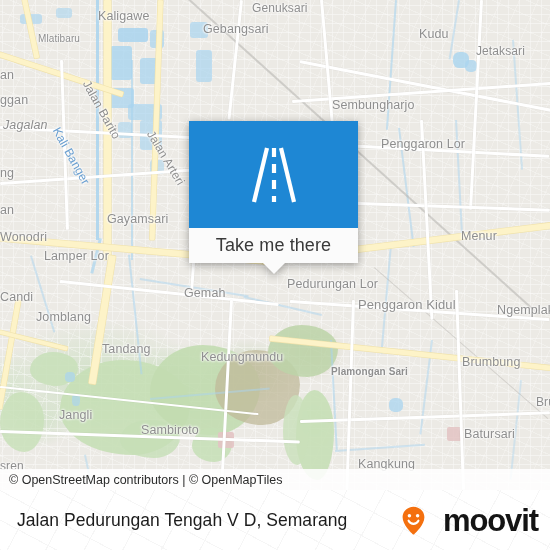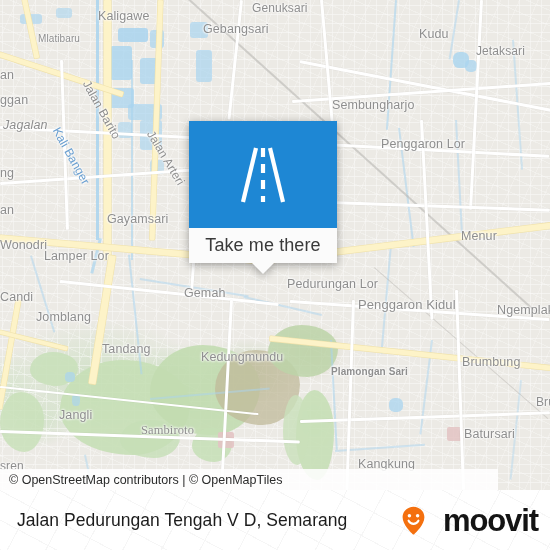--- a/index.html
+++ b/index.html
@@ -56,21 +56,21 @@
     font-size:12px;letter-spacing:.1px;
     text-shadow:0 0 3px #fff,0 0 3px #fff,0 0 2px #fff;
     pointer-events:none;
   }
   .lbl.blue{color:#6a9fd0;}
   .lbl.rot-b{transform:rotate(61deg);transform-origin:left top;}
   .lbl.rot-c{transform:rotate(59deg);transform-origin:left top;}
 
   
   .popup{
-    position:absolute;left:189px;top:121px;width:148px;
+    position:absolute;left:189px;top:121px;width:169px;
     filter:drop-shadow(0 2px 4px rgba(0,0,0,.35));
   }
   .popup-head{
     height:107px;background:#1e87d4;
     display:flex;align-items:center;justify-content:center;
   }
   .road-ico{width:72px;height:62px;display:block;}
   .popup-body{
     background:#fbfbfb;height:35px;
     display:flex;align-items:center;justify-content:center;
@@ -80,21 +80,21 @@
   }
   .popup-tip{
     position:absolute;left:50%;bottom:-11px;transform:translateX(-50%);
     width:0;height:0;
     border-left:12px solid transparent;border-right:12px solid transparent;
     border-top:12px solid #fbfbfb;
   }
 
   
   .attrib{
-    position:absolute;left:0;top:469px;width:498px;height:22px;
+    position:absolute;left:0;top:469px;width:550px;height:22px;
     background:rgba(255,255,255,.86);
     display:flex;align-items:center;
   }
   .attrib span{
     font-size:12.5px;color:#2b2b2b;padding-left:9px;letter-spacing:0;
   }
 
   
   .footer{
     position:absolute;left:0;top:490px;width:550px;height:60px;
@@ -221,34 +221,34 @@
         <div class="lbl" style="left: 252px; top: 1px; font-size: 12px;">Genuksari</div>
         <div class="lbl" style="left: 203px; top: 22px; font-size: 12.5px;">Gebangsari</div>
         <div class="lbl" style="left: 419px; top: 27px; font-size: 12.5px;">Kudu</div>
         <div class="lbl" style="left: 476px; top: 44px; font-size: 12px;">Jetaksari</div>
         <div class="lbl" style="left: 38px; top: 33px; font-size: 10px;">Mlatibaru</div>
         <div class="lbl" style="left: 332px; top: 98px; font-size: 12.5px;">Sembungharjo</div>
         <div class="lbl" style="left: 381px; top: 137px; font-size: 12.5px;">Penggaron Lor</div>
         <div class="lbl" style="left: 461px; top: 229px; font-size: 12.5px;">Menur</div>
         <div class="lbl" style="left: 107px; top: 212px; font-size: 12.5px;">Gayamsari</div>
         <div class="lbl" style="left: 44px; top: 249px; font-size: 12.5px;">Lamper Lor</div>
-        <div class="lbl" style="left: 0px; top: 230px; font-size: 12.5px; margin-top: 8px;">Wonodri</div>
+        <div class="lbl" style="left: 0px; top: 230px; font-size: 12.5px;">Wonodri</div>
         <div class="lbl" style="left: 3px; top: 118px; font-size: 12.5px; font-style: italic;">Jagalan</div>
         <div class="lbl" style="left: 0px; top: 290px; font-size: 12.5px;">Candi</div>
         <div class="lbl" style="left: 36px; top: 310px; font-size: 12.5px;">Jomblang</div>
         <div class="lbl" style="left: 184px; top: 286px; font-size: 12.5px;">Gemah</div>
         <div class="lbl" style="left: 287px; top: 277px; font-size: 12.5px;">Pedurungan Lor</div>
         <div class="lbl" style="left: 358px; top: 297px; font-size: 13px;">Penggaron Kidul</div>
         <div class="lbl" style="left: 497px; top: 303px; font-size: 12.5px;">Ngemplak</div>
         <div class="lbl" style="left: 102px; top: 342px; font-size: 12.5px;">Tandang</div>
         <div class="lbl" style="left: 201px; top: 350px; font-size: 12.5px;">Kedungmundu</div>
         <div class="lbl" style="left: 331px; top: 366px; font-size: 10px; font-weight: bold;">Plamongan Sari</div>
         <div class="lbl" style="left: 462px; top: 355px; font-size: 12.5px;">Brumbung</div>
         <div class="lbl" style="left: 59px; top: 408px; font-size: 12.5px;">Jangli</div>
-        <div class="lbl" style="left: 141px; top: 423px; font-size: 12.5px; font-family: Liberation Serif, serif;">Sambiroto</div>
+        <div class="lbl" style="left: 141px; top: 423px; font-size: 12.5px;">Sambiroto</div>
         <div class="lbl" style="left: 358px; top: 434px; font-size: 12.5px; margin-top: 23px;">Kangkung</div>
         <div class="lbl" style="left: 464px; top: 427px; font-size: 12.5px;">Batursari</div>
         <div class="lbl" style="left: 536px; top: 395px; font-size: 12px;">Bru</div>
         <div class="lbl" style="left: 0px; top: 68px; font-size: 12.5px;">an</div>
         <div class="lbl" style="left: 0px; top: 93px; font-size: 12.5px;">ggan</div>
         <div class="lbl" style="left: 0px; top: 166px; font-size: 12.5px;">ng</div>
         <div class="lbl" style="left: 0px; top: 203px; font-size: 12.5px;">an</div>
         <div class="lbl" style="left: 0px; top: 459px; font-size: 12px;">sren</div>
       </div>
 

